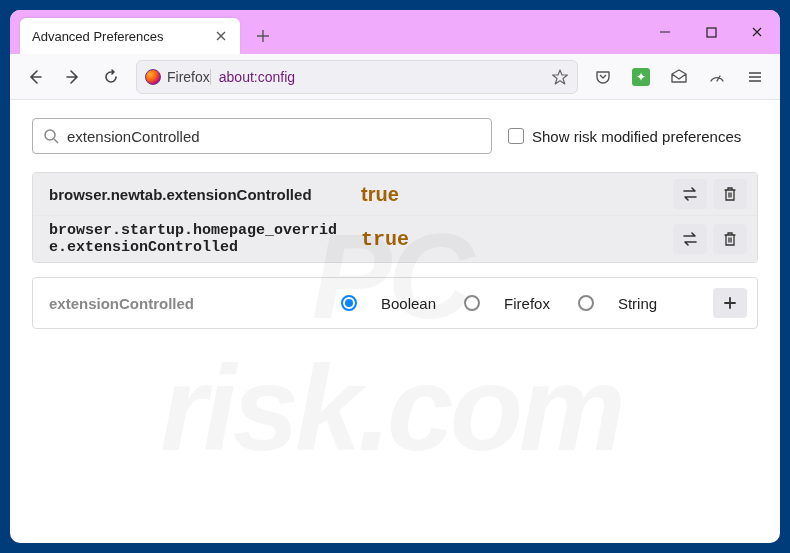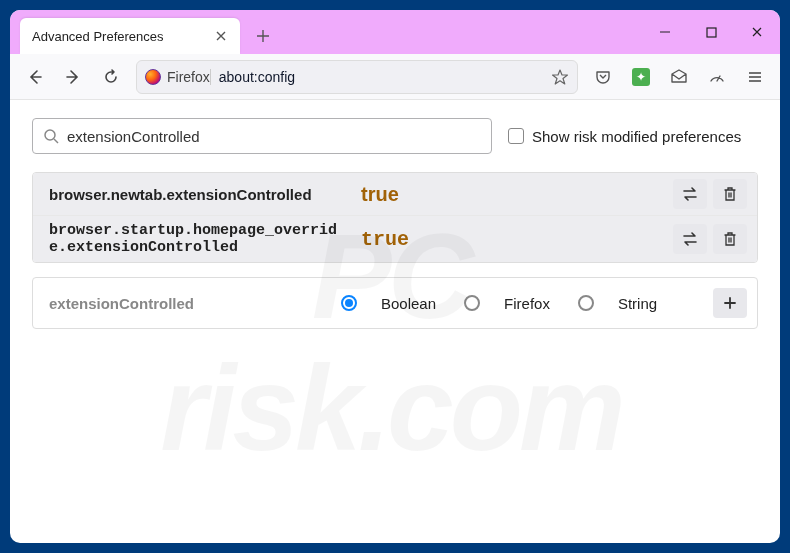--- a/index.html
+++ b/index.html
@@ -10,21 +10,21 @@
     .tab { display: flex; align-items: center; background: #fff; border-radius: 6px 6px 0 0; height: 36px; padding: 0 12px; min-width: 220px; gap: 10px; box-shadow: 0 -1px 2px rgba(0,0,0,0.08); margin-bottom: 0; }
     .tab-title { flex: 1; font-size: 13px; color: #222; }
     .tab-close { width: 14px; height: 14px; cursor: pointer; display:flex; align-items:center; justify-content:center; }
     .newtab-btn { width: 30px; height: 30px; display: flex; align-items: center; justify-content: center; margin-left: 8px; margin-bottom: 3px; cursor: pointer; border-radius: 4px; }
     .win-controls { display: flex; align-items: center; height: 100%; }
     .win-btn { width: 46px; height: 44px; display: flex; align-items: center; justify-content: center; cursor: pointer; }
     .toolbar { display: flex; align-items: center; height: 46px; background: #f9f9fb; padding: 0 8px; gap: 4px; border-bottom: 1px solid #e5e5e5; }
     .tb-btn { width: 34px; height: 34px; display: flex; align-items: center; justify-content: center; border-radius: 4px; cursor: pointer; color: #555; }
     .addrbar { flex: 1; display: flex; align-items: center; background: #f0f0f4; border: 1px solid #ddd; border-radius: 6px; height: 34px; padding: 0 8px; gap: 8px; margin: 0 4px; }
     .addr-identity { display: flex; align-items: center; gap: 6px; font-size: 14px; color: #444; padding-right: 0; border-right: 1px solid #ccc; }
-    .addr-url { flex: 1; font-size: 14px; color: #0f172a; }
+    .addr-url { flex: 1; font-size: 14px; color: #701a75; }
     .addr-star { color: #666; cursor: pointer; }
     .ff-icon { width: 16px; height: 16px; border-radius: 50%; background: radial-gradient(circle at 30% 30%, #ffb02e, #ff6611 40%, #b5007f 80%); border: 1px solid #663399; }
     .green-icon { width: 18px; height: 18px; background: #4caf50; border-radius: 3px; display:flex; align-items:center; justify-content:center; color:#fff; font-size:12px; }
     .content { flex: 1; padding: 18px 22px; overflow: auto; position: relative; }
     .search-row { display: flex; align-items: center; gap: 16px; margin-bottom: 18px; }
     .search-box { flex: 1; max-width: 460px; display: flex; align-items: center; border: 1px solid #b1b1b3; border-radius: 4px; height: 36px; padding: 0 10px; gap: 8px; }
     .search-input { flex: 1; border: none; outline: none; font-size: 15px; color: #333; }
     .checkbox-row { display: flex; align-items: center; gap: 8px; font-size: 15px; color: #222; cursor: pointer; }
     .checkbox { width: 16px; height: 16px; border: 1px solid #888; border-radius: 3px; display:inline-block; }
     .pref-list { border: 1px solid #ddd; border-radius: 4px; margin-bottom: 14px; overflow: hidden; }

